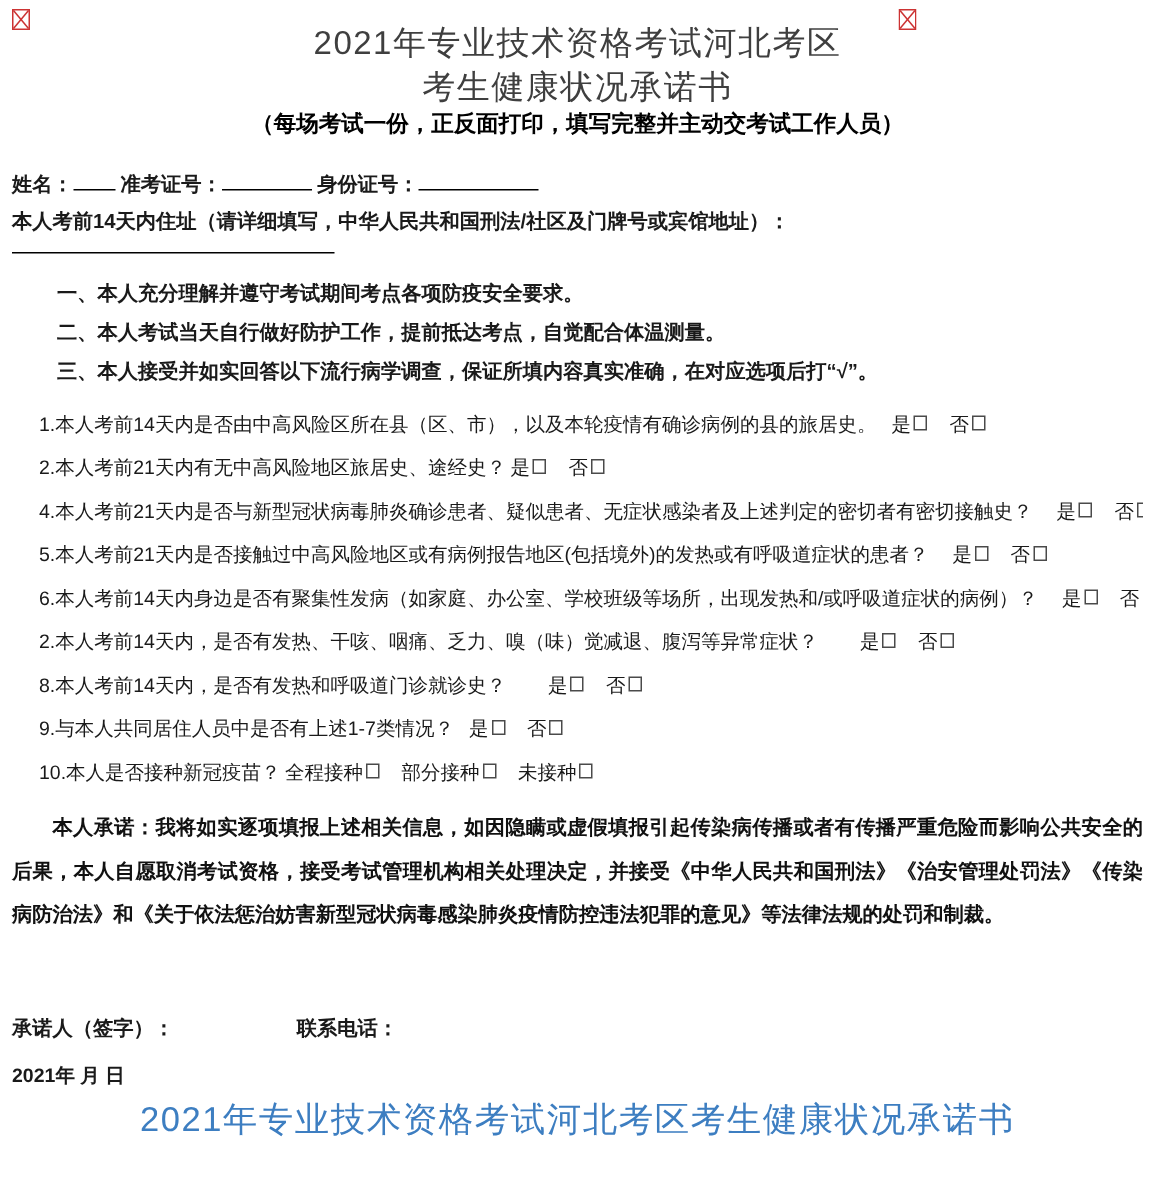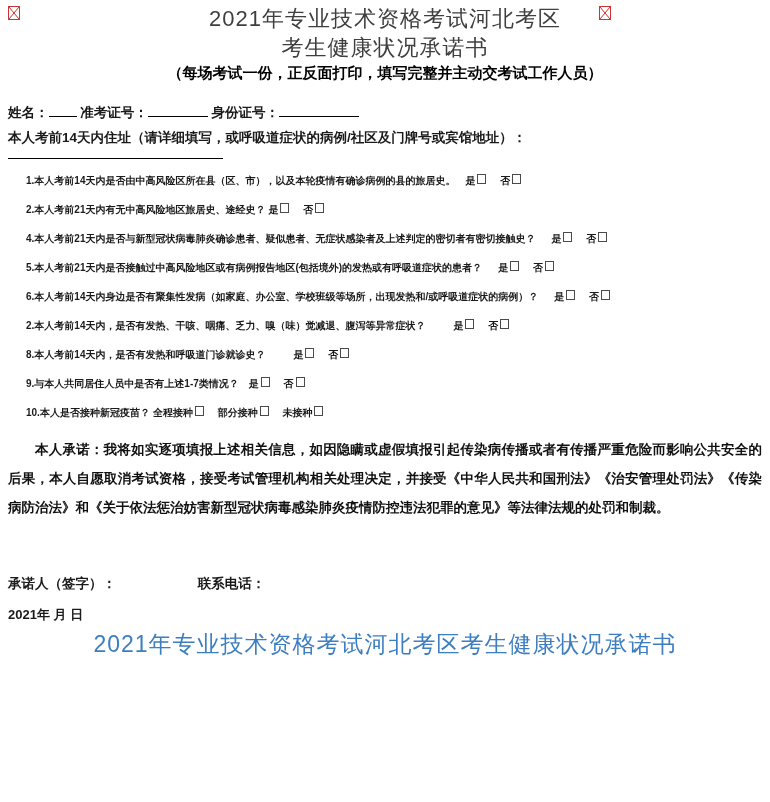--- a/index.html
+++ b/index.html
@@ -9,21 +9,21 @@
     box-sizing:border-box; padding:0 8px; overflow:hidden;
   }
   .mark { position:absolute; top:6px; }
   .mark-left  { left:8px; }
   .mark-right { left:599px; }
 
   .title1, .title2 {
     text-align:center; font-size:22px; line-height:30px;
     color:#3f3f3f; font-weight:500; letter-spacing:1px;
   }
-  .title1 { padding-top:4px; }
+  .title1 { padding-top:14px; }
   .title2 { line-height:28px;text-align:center; }
   .title3 {
     text-align:center; font-size:15px; font-weight:bold;
     line-height:22px; color:#000;
   }
 
   .form-section { margin-top:16px; font-weight:600; font-size:13.5px; }
   .formline { line-height:25px; white-space:nowrap; }
   .blank {
     display:inline-block; border-bottom:1px solid #000;
@@ -36,21 +36,21 @@
   }
 
   .stmts { margin-top:14px; }
   .stmt {
     padding-left:30px; font-size:13.5px; font-weight:600;
     line-height:26px; white-space:nowrap;
   }
 
   .questions { margin-top:7px; }
   .q {
-    padding-left:18px; font-size:10px; font-weight:700;
+    padding-left:18px; font-size:13px; font-weight:400;
     height:29px; line-height:29px; white-space:nowrap; overflow:hidden;
   }
   .opts { display:inline-block; }
   .gap-s  { margin-left:3px; }
   .gap-m  { margin-left:10px; }
   .gap-l  { margin-left:16px; }
   .gap-xl { margin-left:28px; }
   .opt { margin-left:11px; }
   .opt:first-child { margin-left:0; }
   .cb {
@@ -96,25 +96,30 @@
   <div class="title2">考生健康状况承诺书</div>
   <div class="title3">（每场考试一份，正反面打印，填写完整并主动交考试工作人员）</div>
 
   <div class="form-section">
     <div class="formline">
       <span>姓名：</span><span class="blank w28"></span>
       <span>准考证号：</span><span class="blank w60"></span>
       <span>身份证号：</span><span class="blank w80"></span>
     </div>
     <div class="formline">
-      <span>本人考前14天内住址（请详细填写，或呼吸道症状的病例/社区及门牌号或宾馆地址）：</span>
+      <span>本人考前14天内住址（请详细填写，中华人民共和国刑法/社区及门牌号或宾馆地址）：</span>
     </div>
     <div class="addr-blank"></div>
   </div>
 
+  <div class="stmts">
+    <div class="stmt">一、本人充分理解并遵守考试期间考点各项防疫安全要求。</div>
+    <div class="stmt">二、本人考试当天自行做好防护工作，提前抵达考点，自觉配合体温测量。</div>
+    <div class="stmt">三、本人接受并如实回答以下流行病学调查，保证所填内容真实准确，在对应选项后打“√”。</div>
+  </div>
 
   <div class="questions">
 
     <div class="q">
       <span>1.本人考前14天内是否由中高风险区所在县（区、市），以及本轮疫情有确诊病例的县的旅居史。</span><span class="opts gap-m">
         <span class="opt"><span>是</span><span class="cb"></span></span>
         <span class="opt"><span>否</span><span class="cb"></span></span>
       </span>
     </div>
 

